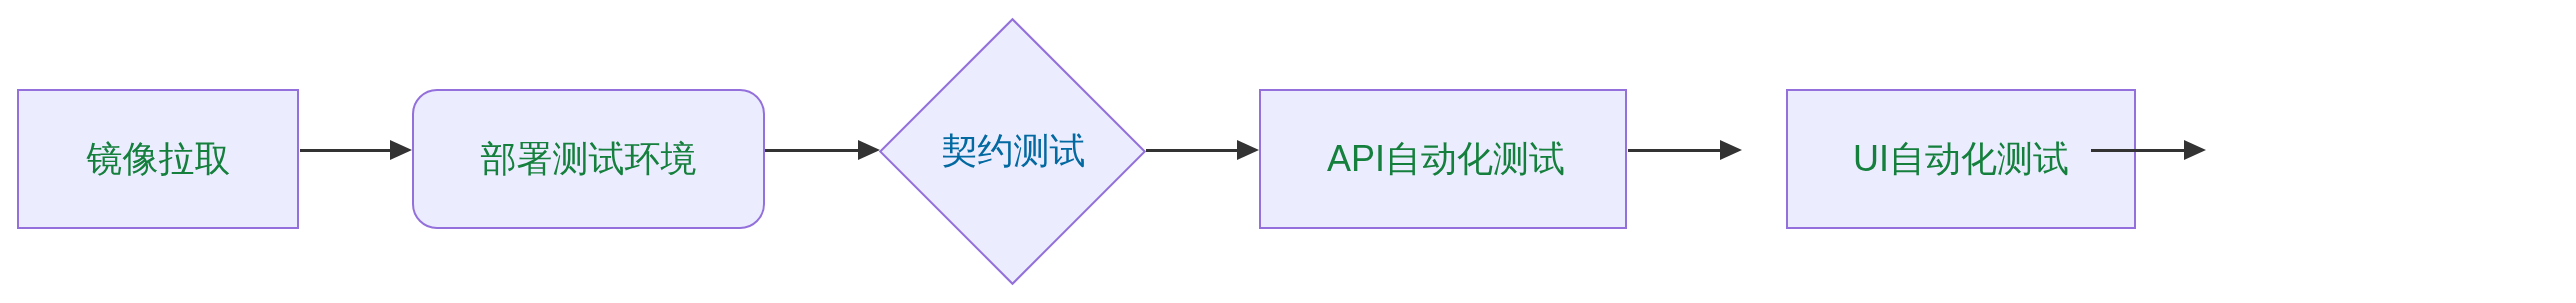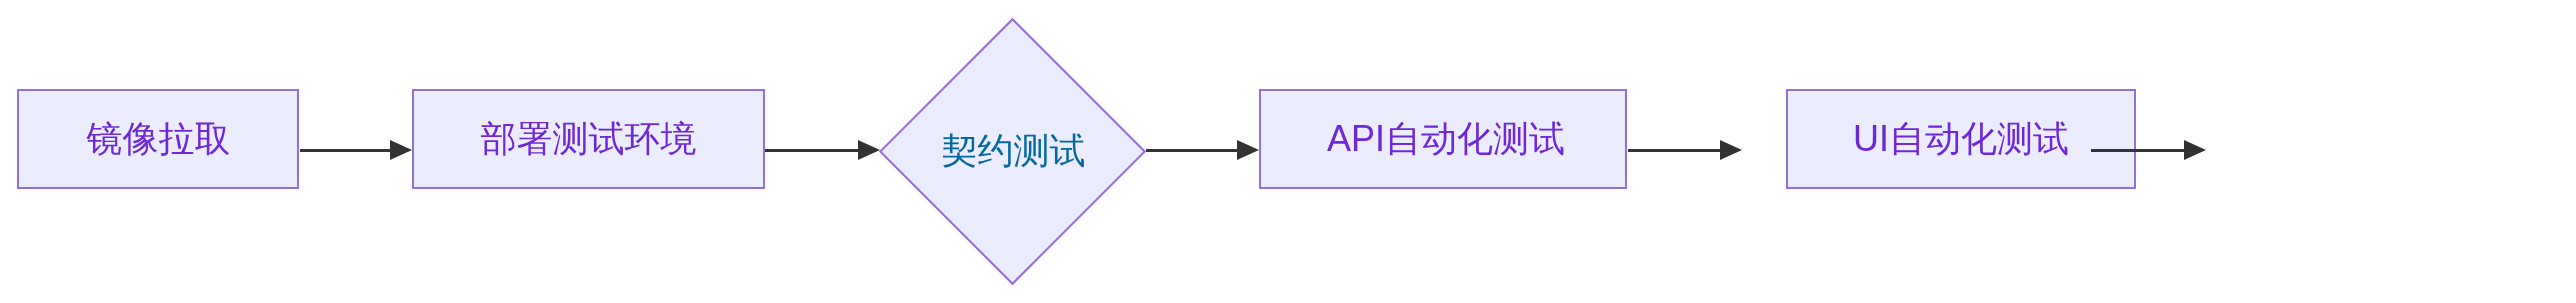--- a/index.html
+++ b/index.html
@@ -7,33 +7,33 @@
     position: relative;
     width: 2576px;
     height: 304px;
     background: #ffffff;
     overflow: hidden;
     font-family: "Liberation Sans", "DejaVu Sans", sans-serif;
   }
   .node-rect {
     position: absolute;
     top: 89px;
-    height: 100px;
+    height: 140px;
     box-sizing: border-box;
     background: #ECECFF;
     border: 2.3px solid #9370DB;
     display: flex;
     align-items: center;
     justify-content: center;
     font-size: 36px;
-    color: #6d28d9;
+    color: #15803d;
     white-space: nowrap;
   }
   .rect-1 { left: 17.4px;   width: 282px; }
-  .rect-2 { left: 412px;  width: 353px; }
+  .rect-2 { left: 412px;  width: 353px; border-radius: 25px; }
   .rect-3 { left: 1259px; width: 368px; padding-left: 6px; }
   .rect-4 { left: 1742px; width: 350px; margin-left: 44px; }
   .rect-5 { left: 2206px; width: 351px; }
 
   .diamond-shape {
     position: absolute;
     left: 918px;
     top: 57px;
     width: 189px;
     height: 189px;

